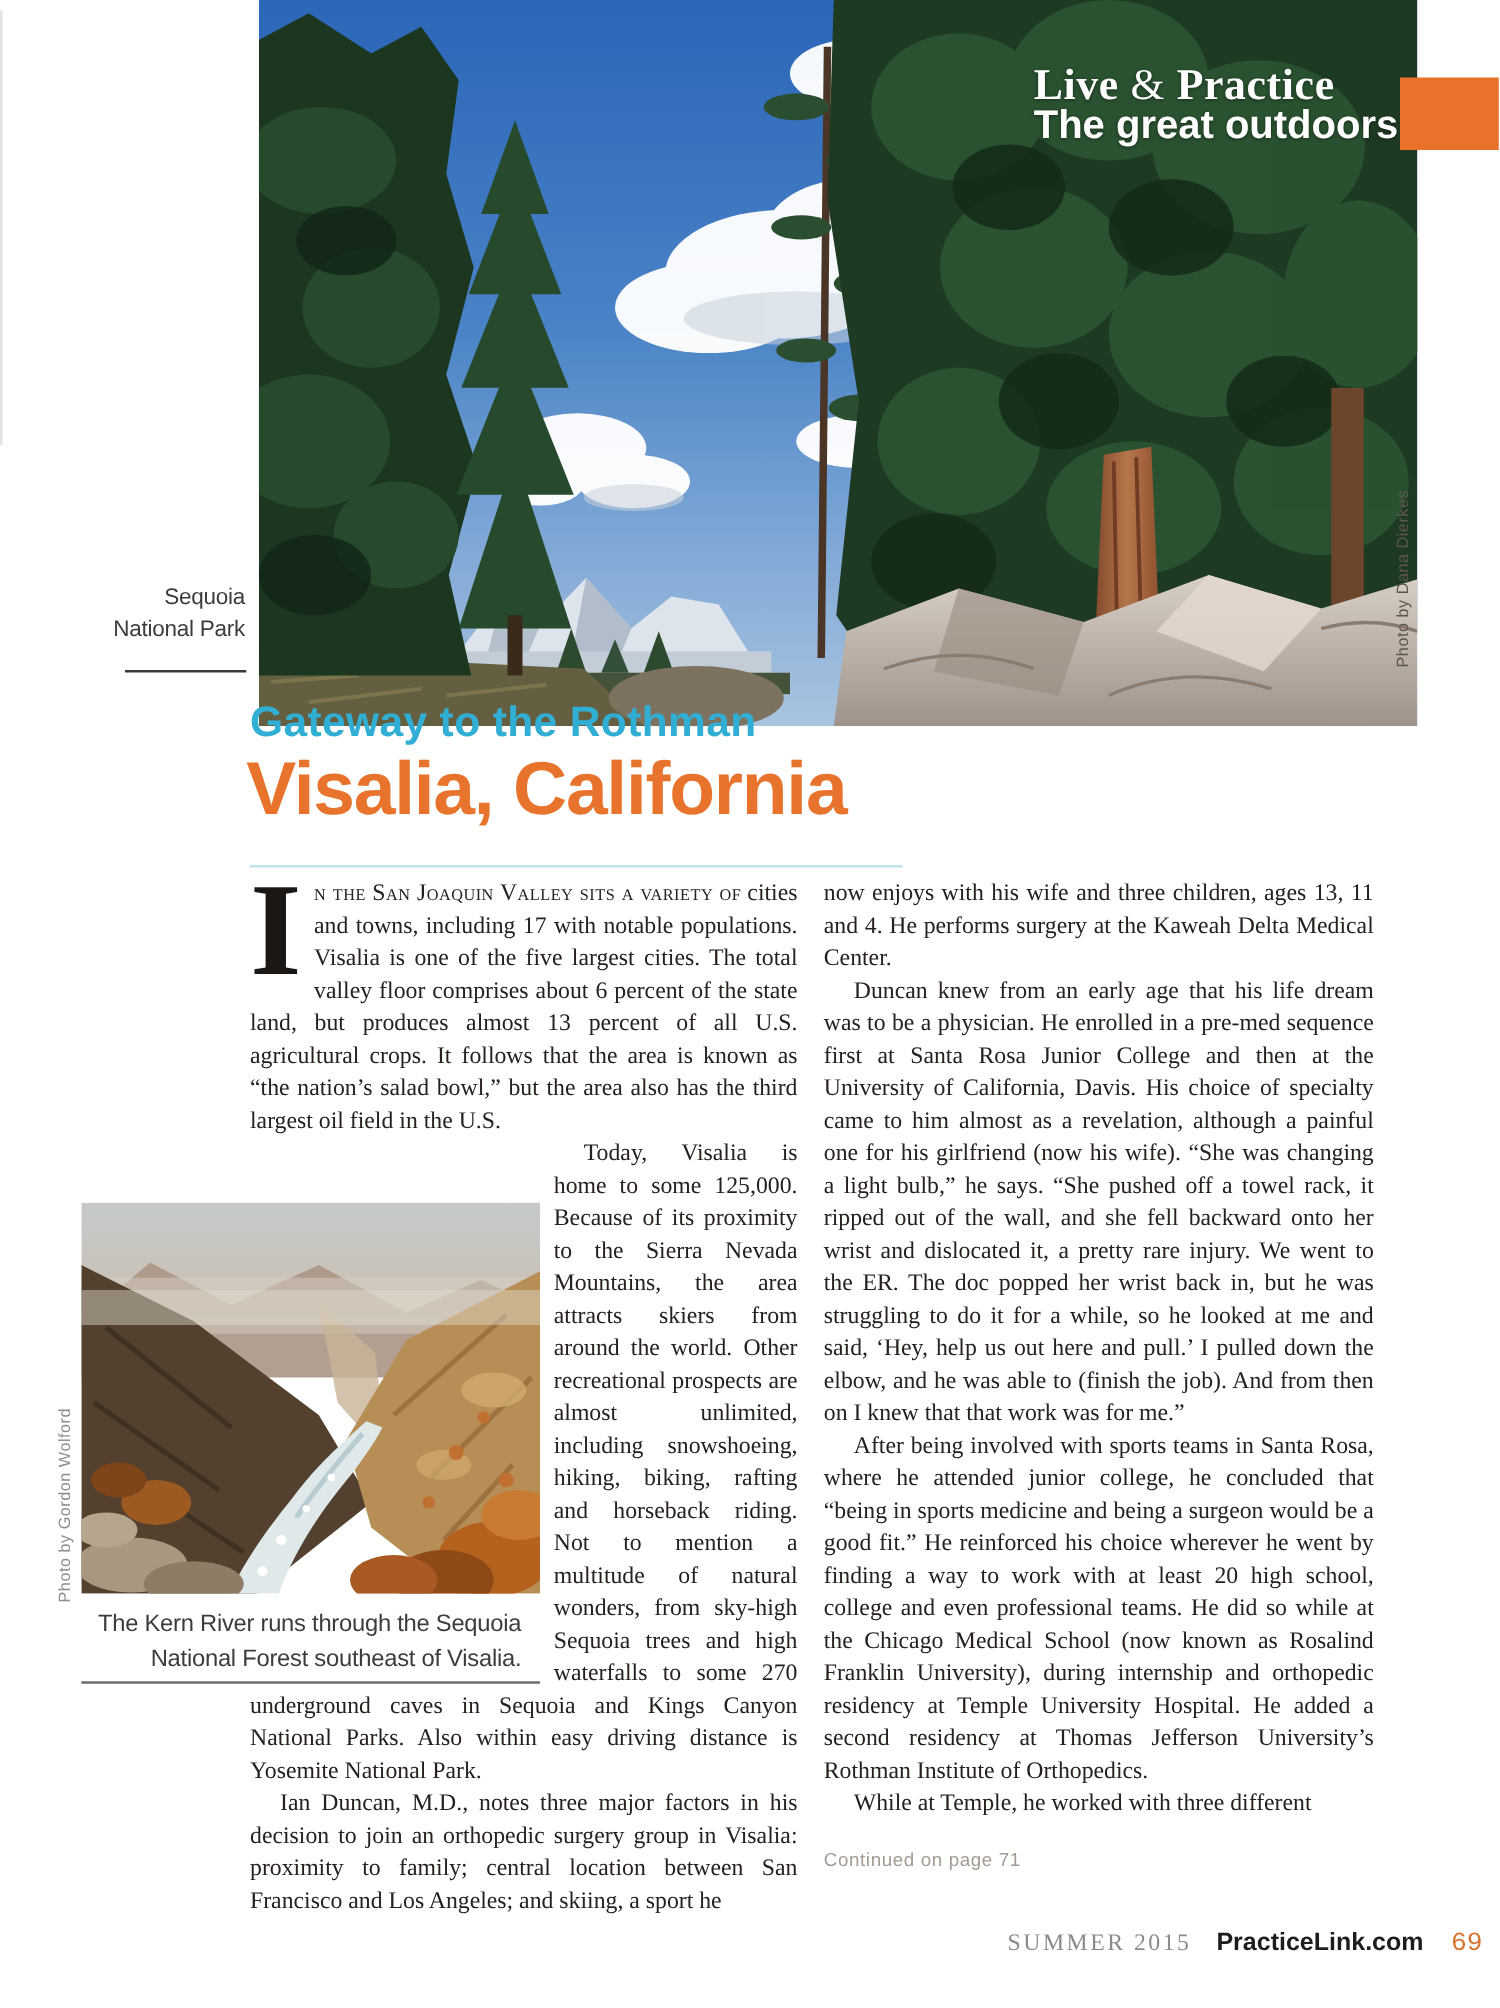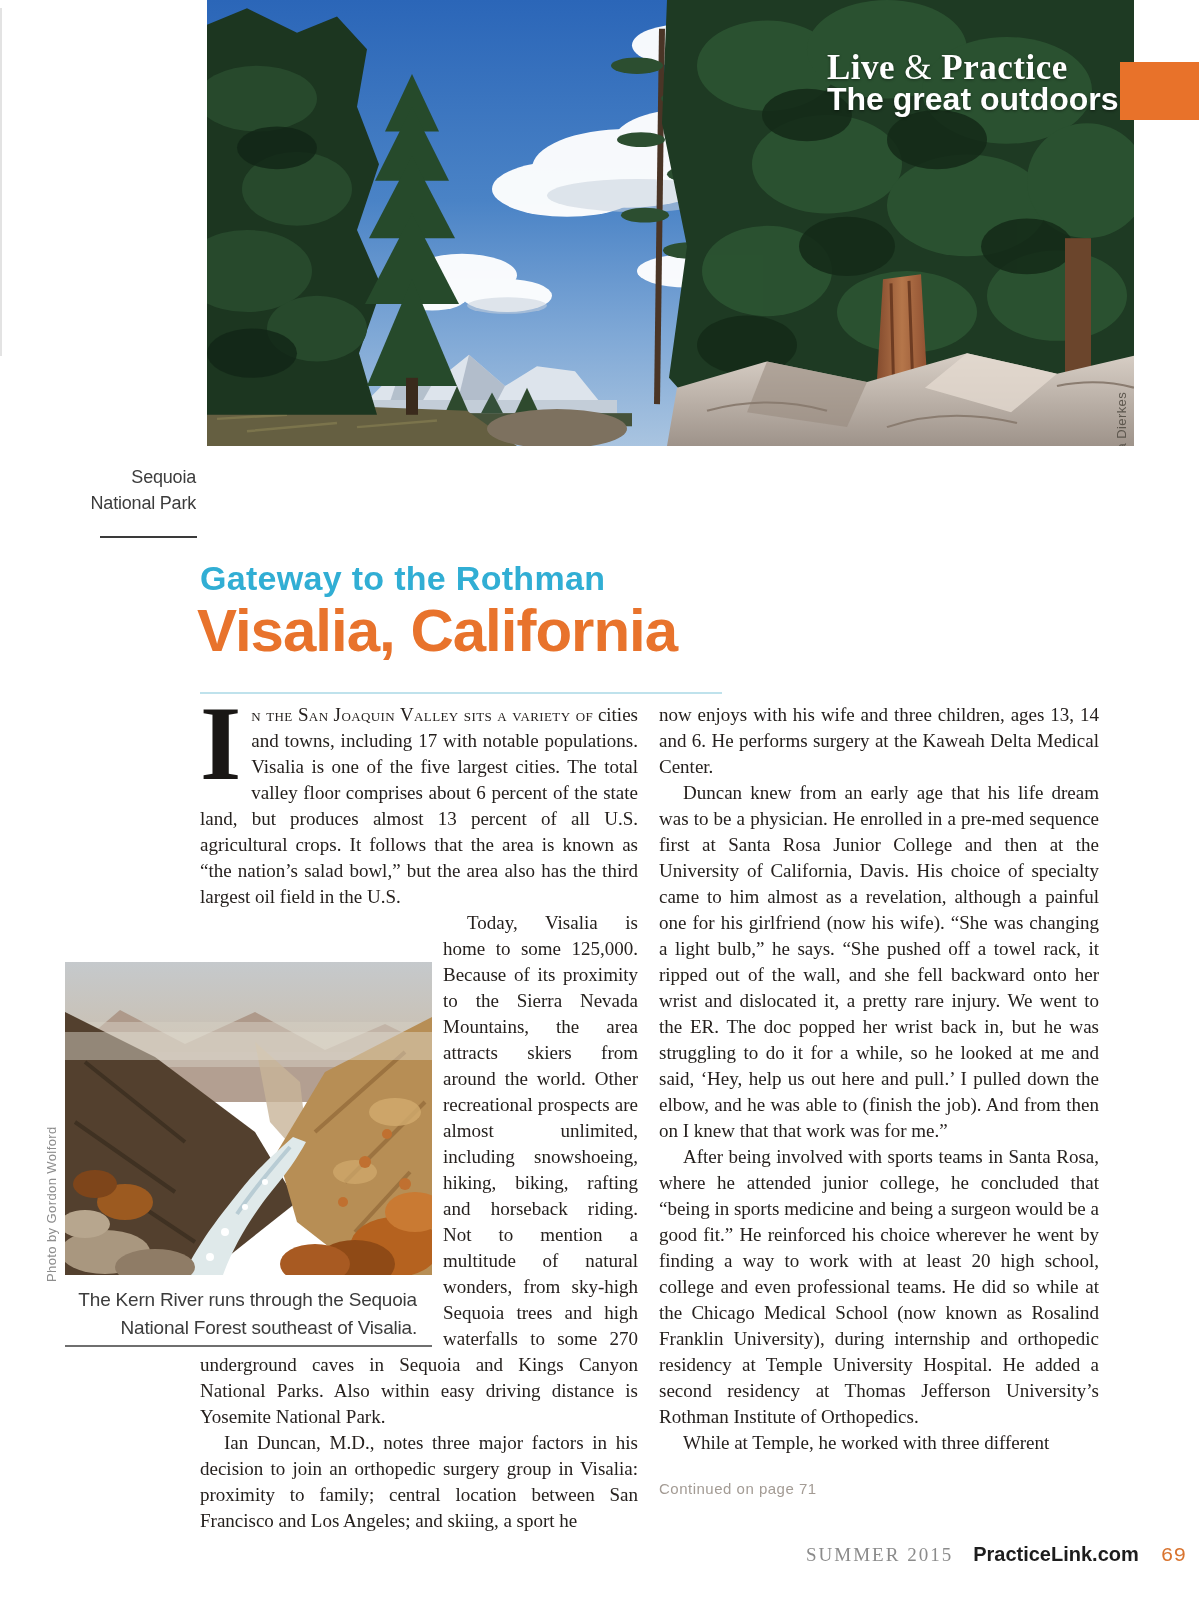--- a/index.html
+++ b/index.html
@@ -1,20 +1,20 @@
 <!DOCTYPE html>
 <html lang="en"><head>
 <meta charset="utf-8">
 <style>
   html,body{margin:0;padding:0;background:#ffffff;}
   .page{position:relative;width:1200px;height:1606px;background:#ffffff;overflow:hidden;
         font-family:"Liberation Serif",serif;color:#26211e;}
 
   
-  .hero{position:absolute;left:207px;top:0;width:927px;height:446px;overflow:hidden;}
+  .hero{position:absolute;left:207px;top:0;width:927px;height:581px;overflow:hidden;}
   .hero svg{display:block;width:100%;height:100%;}
   .hero-header{position:absolute;left:620px;top:50px;text-align:left;}
   .hero-title{font-family:"Liberation Serif",serif;font-weight:bold;color:#ffffff;
               font-size:35px;line-height:36px;letter-spacing:.5px;text-shadow:0 1px 3px rgba(0,0,0,.45);}
   .hero-title .amp{font-weight:normal;}
   .hero-subtitle{font-family:"Liberation Sans",sans-serif;font-weight:bold;color:#ffffff;
               font-size:32px;line-height:26px;letter-spacing:0;text-shadow:0 1px 3px rgba(0,0,0,.45);}
   .orange-tab{position:absolute;left:1120px;top:62px;width:79px;height:58px;background:#E8722A;}
   .edge-artifact{position:absolute;left:0;top:8px;width:2px;height:348px;background:#e3e3e3;}
 
@@ -261,21 +261,21 @@
       <div class="kern-credit vtext">Photo by Gordon Wolford</div>
       <div class="kern-caption">The Kern River runs through the Sequoia National Forest southeast of Visalia.</div>
       <div class="kern-rule"></div>
     </div>
 
     <p class="indent">Today, Visalia is home to some 125,000. Because of its proximity to the Sierra Nevada Mountains, the area attracts skiers from around the world. Other recreational prospects are almost unlimited, including snowshoeing, hiking, biking, rafting and horseback riding. Not to mention a multitude of natural wonders, from sky-high Sequoia trees and high waterfalls to some 270 underground caves in Sequoia and Kings Canyon National Parks. Also within easy driving distance is Yosemite National Park.</p>
     <p class="indent">Ian Duncan, M.D., notes three major factors in his decision to join an orthopedic surgery group in Visalia: proximity to family; central location between San Francisco and Los Angeles; and skiing, a sport he</p>
   </div>
 
   <div class="col col-right">
-    <p>now enjoys with his wife and three children, ages 13, 14 and 6. He performs surgery at the Kaweah Delta Medical Center.</p>
+    <p>now enjoys with his wife and three children, ages 13, 11 and 4. He performs surgery at the Kaweah Delta Medical Center.</p>
     <p class="indent">Duncan knew from an early age that his life dream was to be a physician. He enrolled in a pre-med sequence first at Santa Rosa Junior College and then at the University of California, Davis. His choice of specialty came to him almost as a revelation, although a painful one for his girlfriend (now his wife). “She was changing a light bulb,” he says. “She pushed off a towel rack, it ripped out of the wall, and she fell backward onto her wrist and dislocated it, a pretty rare injury. We went to the ER. The doc popped her wrist back in, but he was struggling to do it for a while, so he looked at me and said, ‘Hey, help us out here and pull.’ I pulled down the elbow, and he was able to (finish the job). And from then on I knew that that work was for me.”</p>
     <p class="indent">After being involved with sports teams in Santa Rosa, where he attended junior college, he concluded that “being in sports medicine and being a surgeon would be a good fit.” He reinforced his choice wherever he went by finding a way to work with at least 20 high school, college and even professional teams. He did so while at the Chicago Medical School (now known as Rosalind Franklin University), during internship and orthopedic residency at Temple University Hospital. He added a second residency at Thomas Jefferson University’s Rothman Institute of Orthopedics.</p>
     <p class="indent">While at Temple, he worked with three different</p>
     <div class="continued">Continued on page 71</div>
   </div>
 
   <div class="footer">
     <span class="footer-season">SUMMER 2015</span>
     <span class="footer-site">PracticeLink.com</span>
     <span class="footer-page">69</span>

